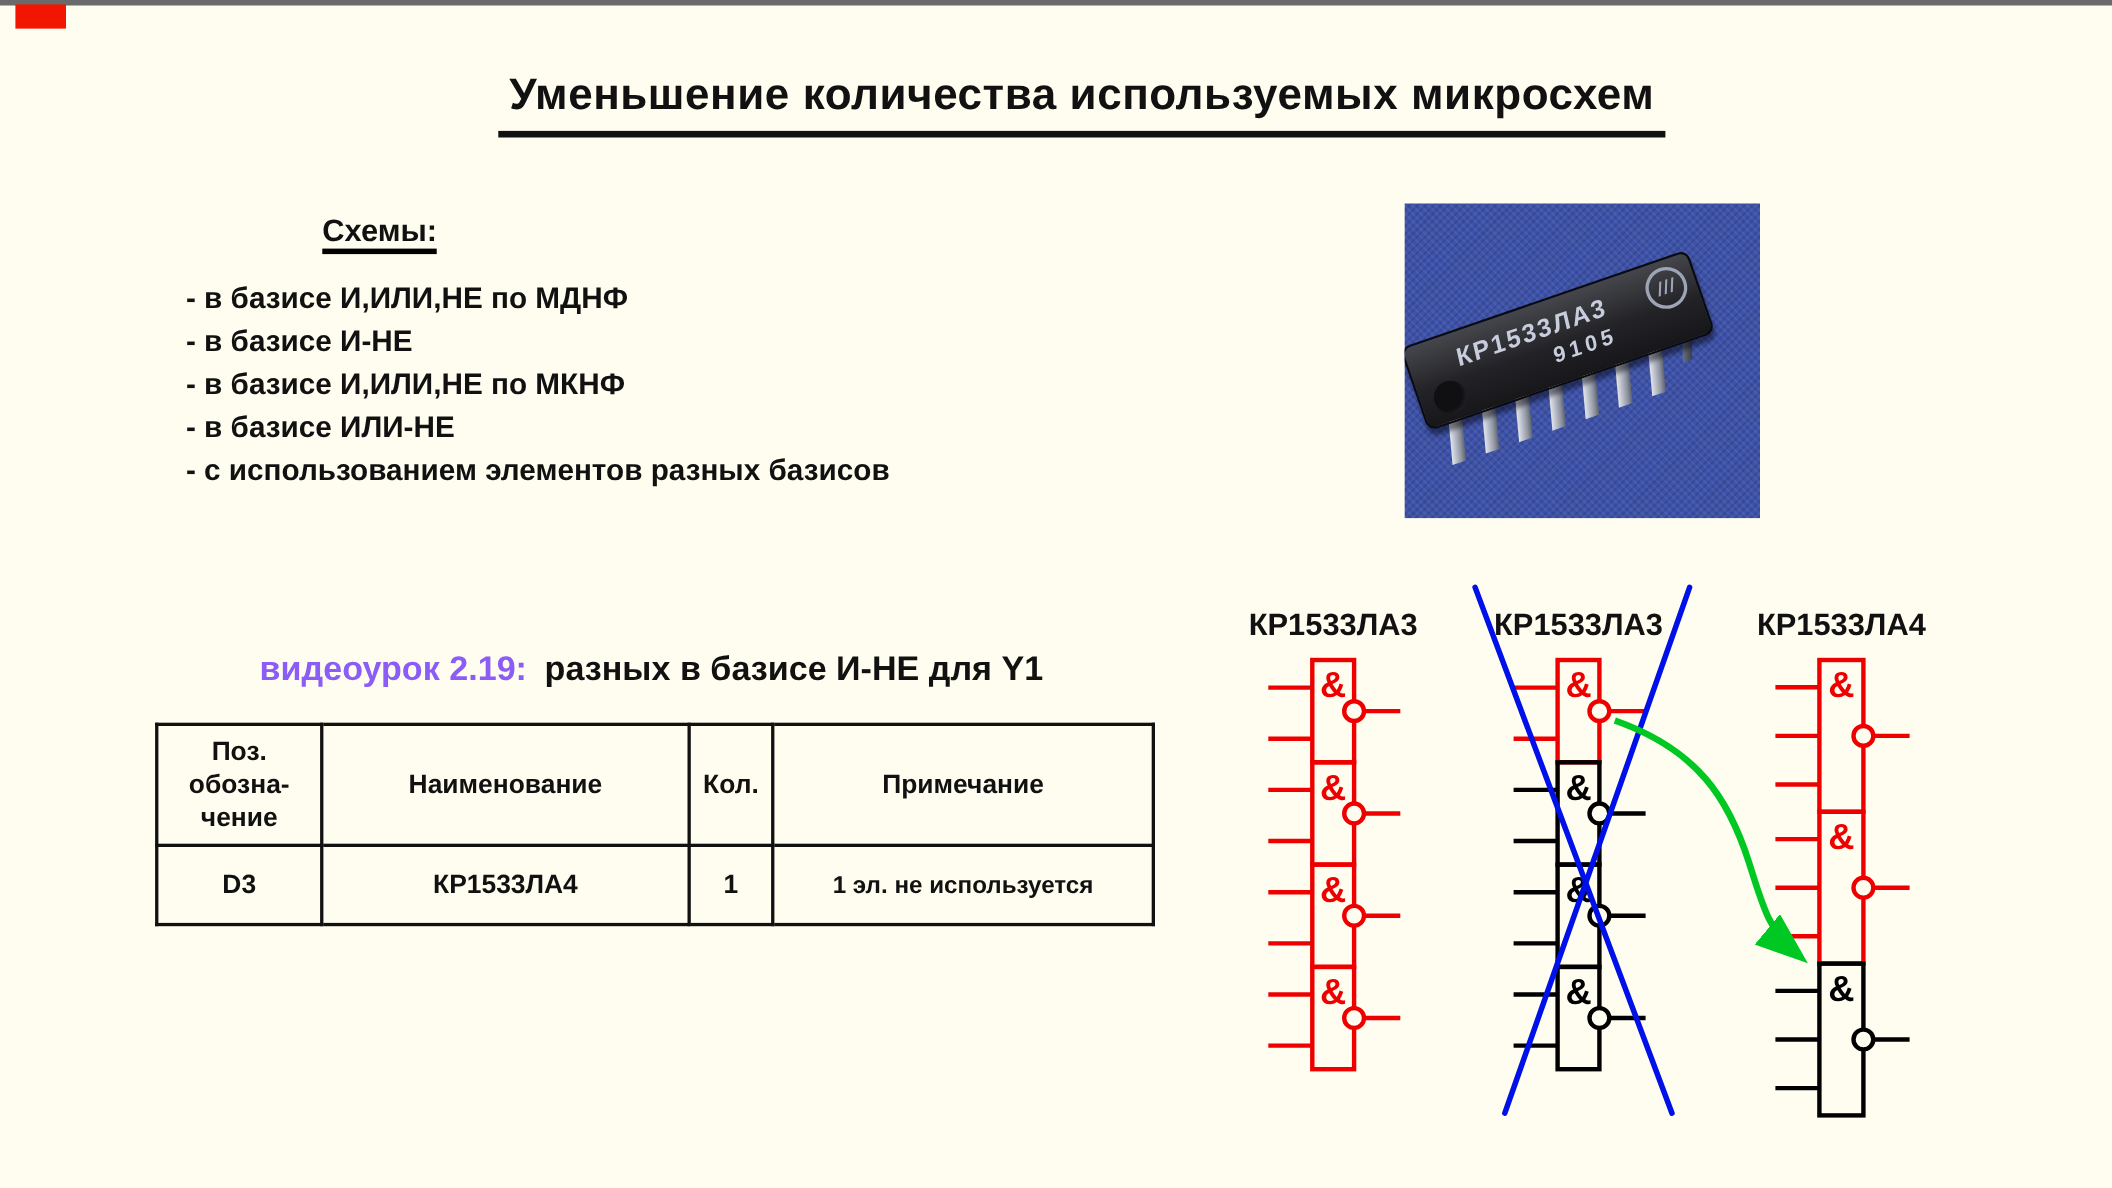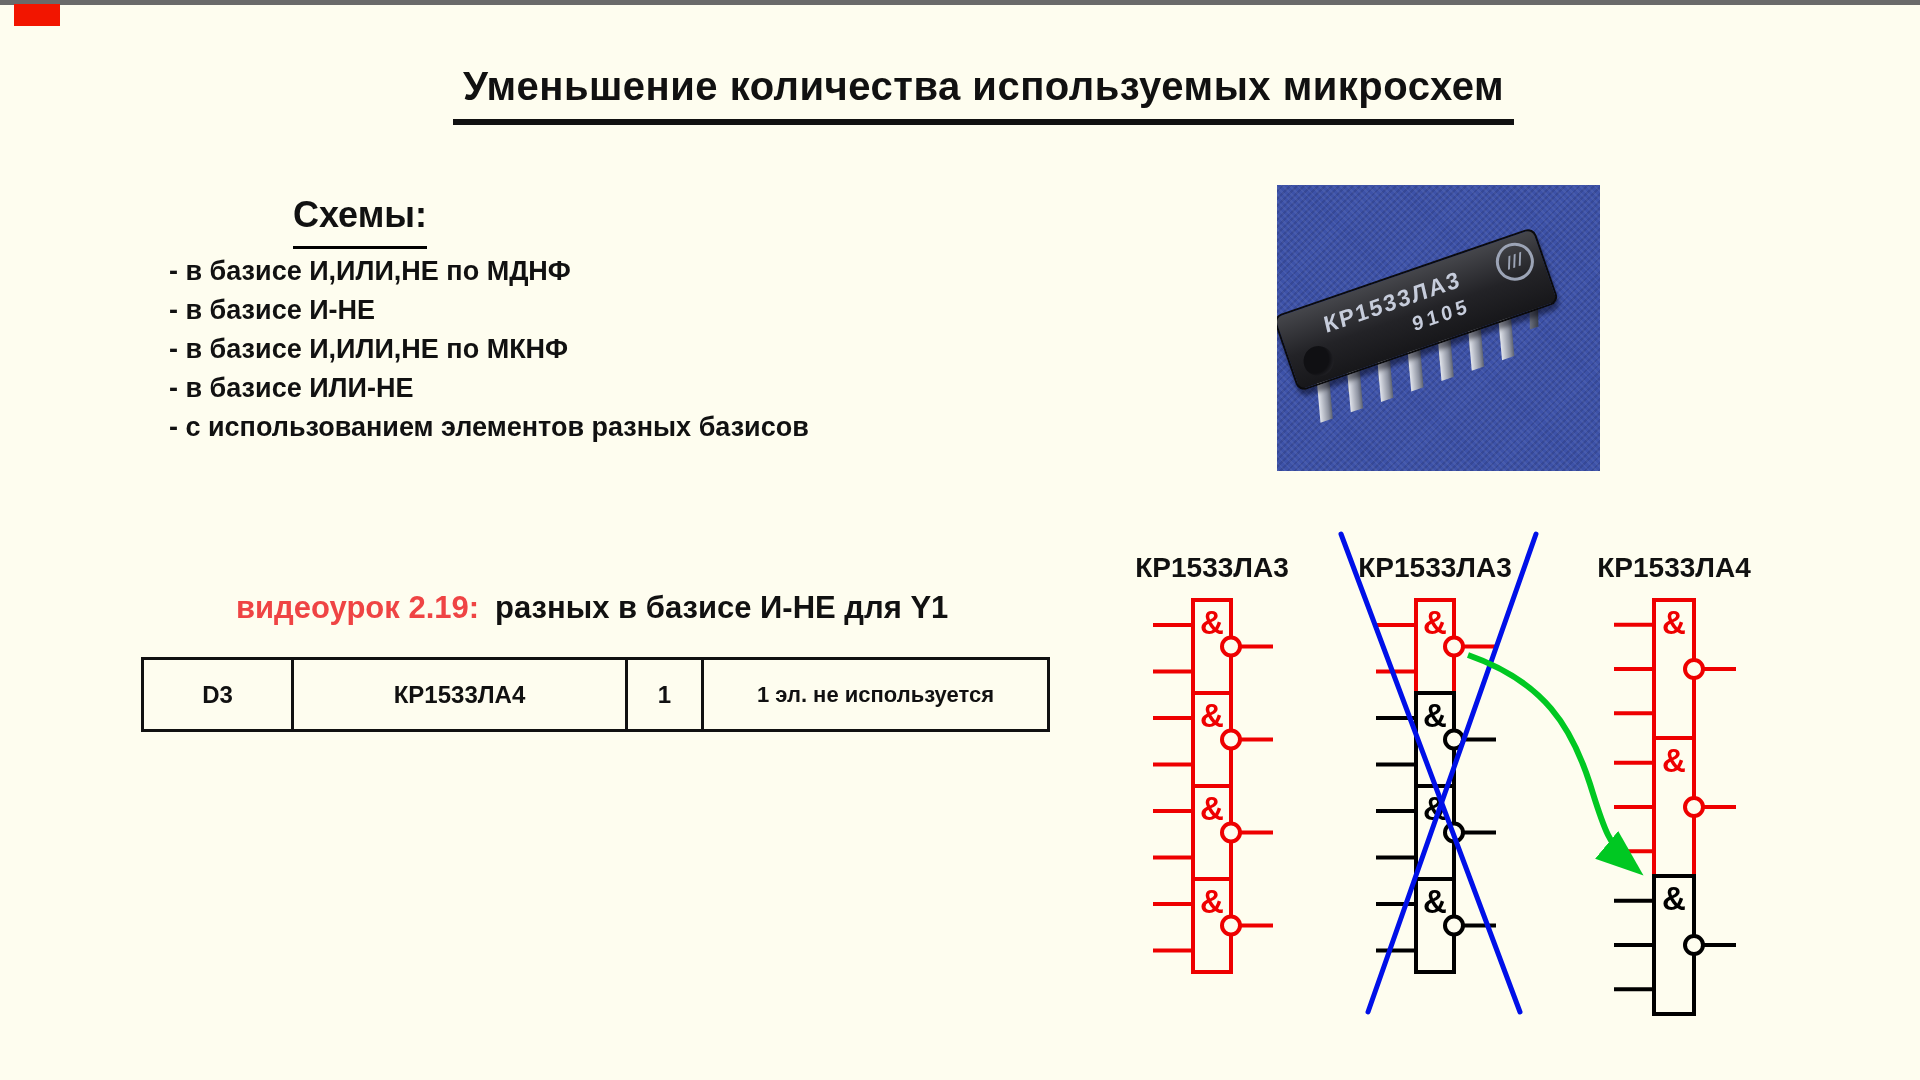--- a/index.html
+++ b/index.html
@@ -13,22 +13,22 @@
   
   #top-bar{left:0;top:0;width:1920px;height:5px;background:#6A6A6A;}
   #corner-accent{left:14px;top:4px;width:46px;height:22px;background:#F21500;}
   
   #title-wrap{left:0;right:0;top:64px;text-align:center;margin-left:47px;}
   #title-wrap span{
     display:inline-block;font-size:40px;font-weight:bold;letter-spacing:.5px;
     border-bottom:6px solid #111;padding:0 10px 10px 10px;
   }
   
-  #schemes-heading{left:293px;top:194px;font-size:36px;font-weight:bold;
-    border-bottom:3px solid #000000;padding-bottom:10px;}
+  #schemes-heading{left:293px;top:194px;font-size:28px;font-weight:bold;
+    border-bottom:5px solid #000000;padding-bottom:0;}
   #schemes-list{left:157px;top:240px;list-style:none;margin:12px;padding:0;
     font-size:27px;font-weight:bold;line-height:39px;}
   
   #chip-photo{left:1277px;top:185px;width:323px;height:286px;background:#3D52A8;overflow:hidden;
     background-image:repeating-linear-gradient(45deg,rgba(255,255,255,.06) 0 2px,transparent 2px 5px),
                      repeating-linear-gradient(-45deg,rgba(0,0,20,.12) 0 2px,transparent 2px 5px);}
   #chip-3d{position:absolute;left:8px;top:84px;width:272px;height:122px;transform:rotate(-19deg);}
   #chip-top{position:absolute;left:0;top:0;width:272px;height:76px;border-radius:9px;
     background:linear-gradient(180deg,#45464b,#232327 55%,#17171a);
     border:2px solid #0b0b0d;box-shadow:0 6px 4px rgba(0,0,10,.45);}
@@ -108,31 +108,39 @@
     <div id="chip-top">
       <div id="chip-notch"></div>
       <div id="chip-logo">///</div>
       <div id="chip-mark1">КР1533ЛА3</div>
       <div id="chip-mark2">9105</div>
     </div>
   </div>
 </div>
 
 <div id="lesson" class="abs">
-  <span id="lesson-label" style="color: #ef4444; margin-top: 17px;">видеоурок 2.19:</span><span>разных в базисе И-НЕ для Y1</span>
+  <span id="lesson-label" style="color: #8b5cf6; margin-top: 17px;">видеоурок 2.19:</span><span>разных в базисе И-НЕ для Y1</span>
 </div>
 
 <table id="components-table" class="abs">
   <colgroup>
       <col style="width:150px">
       <col style="width:334px">
       <col style="width:76px">
       <col style="width:346px">
     </colgroup>
   <tbody>
+      <tr class="hdr">
+    <th class="multiline">Поз.
+обозна-
+чение</th>
+    <th>Наименование</th>
+    <th>Кол.</th>
+    <th>Примечание</th>
+  </tr>
   <tr class="r2">
     <td>D3</td>
     <td>КР1533ЛА4</td>
     <td>1</td>
     <td class="note">1 эл. не используется</td>
   </tr>
 </tbody>
   </table>
 
 <svg id="diagram-svg" viewBox="0 0 1920 1080" xmlns="http://www.w3.org/2000/svg">

